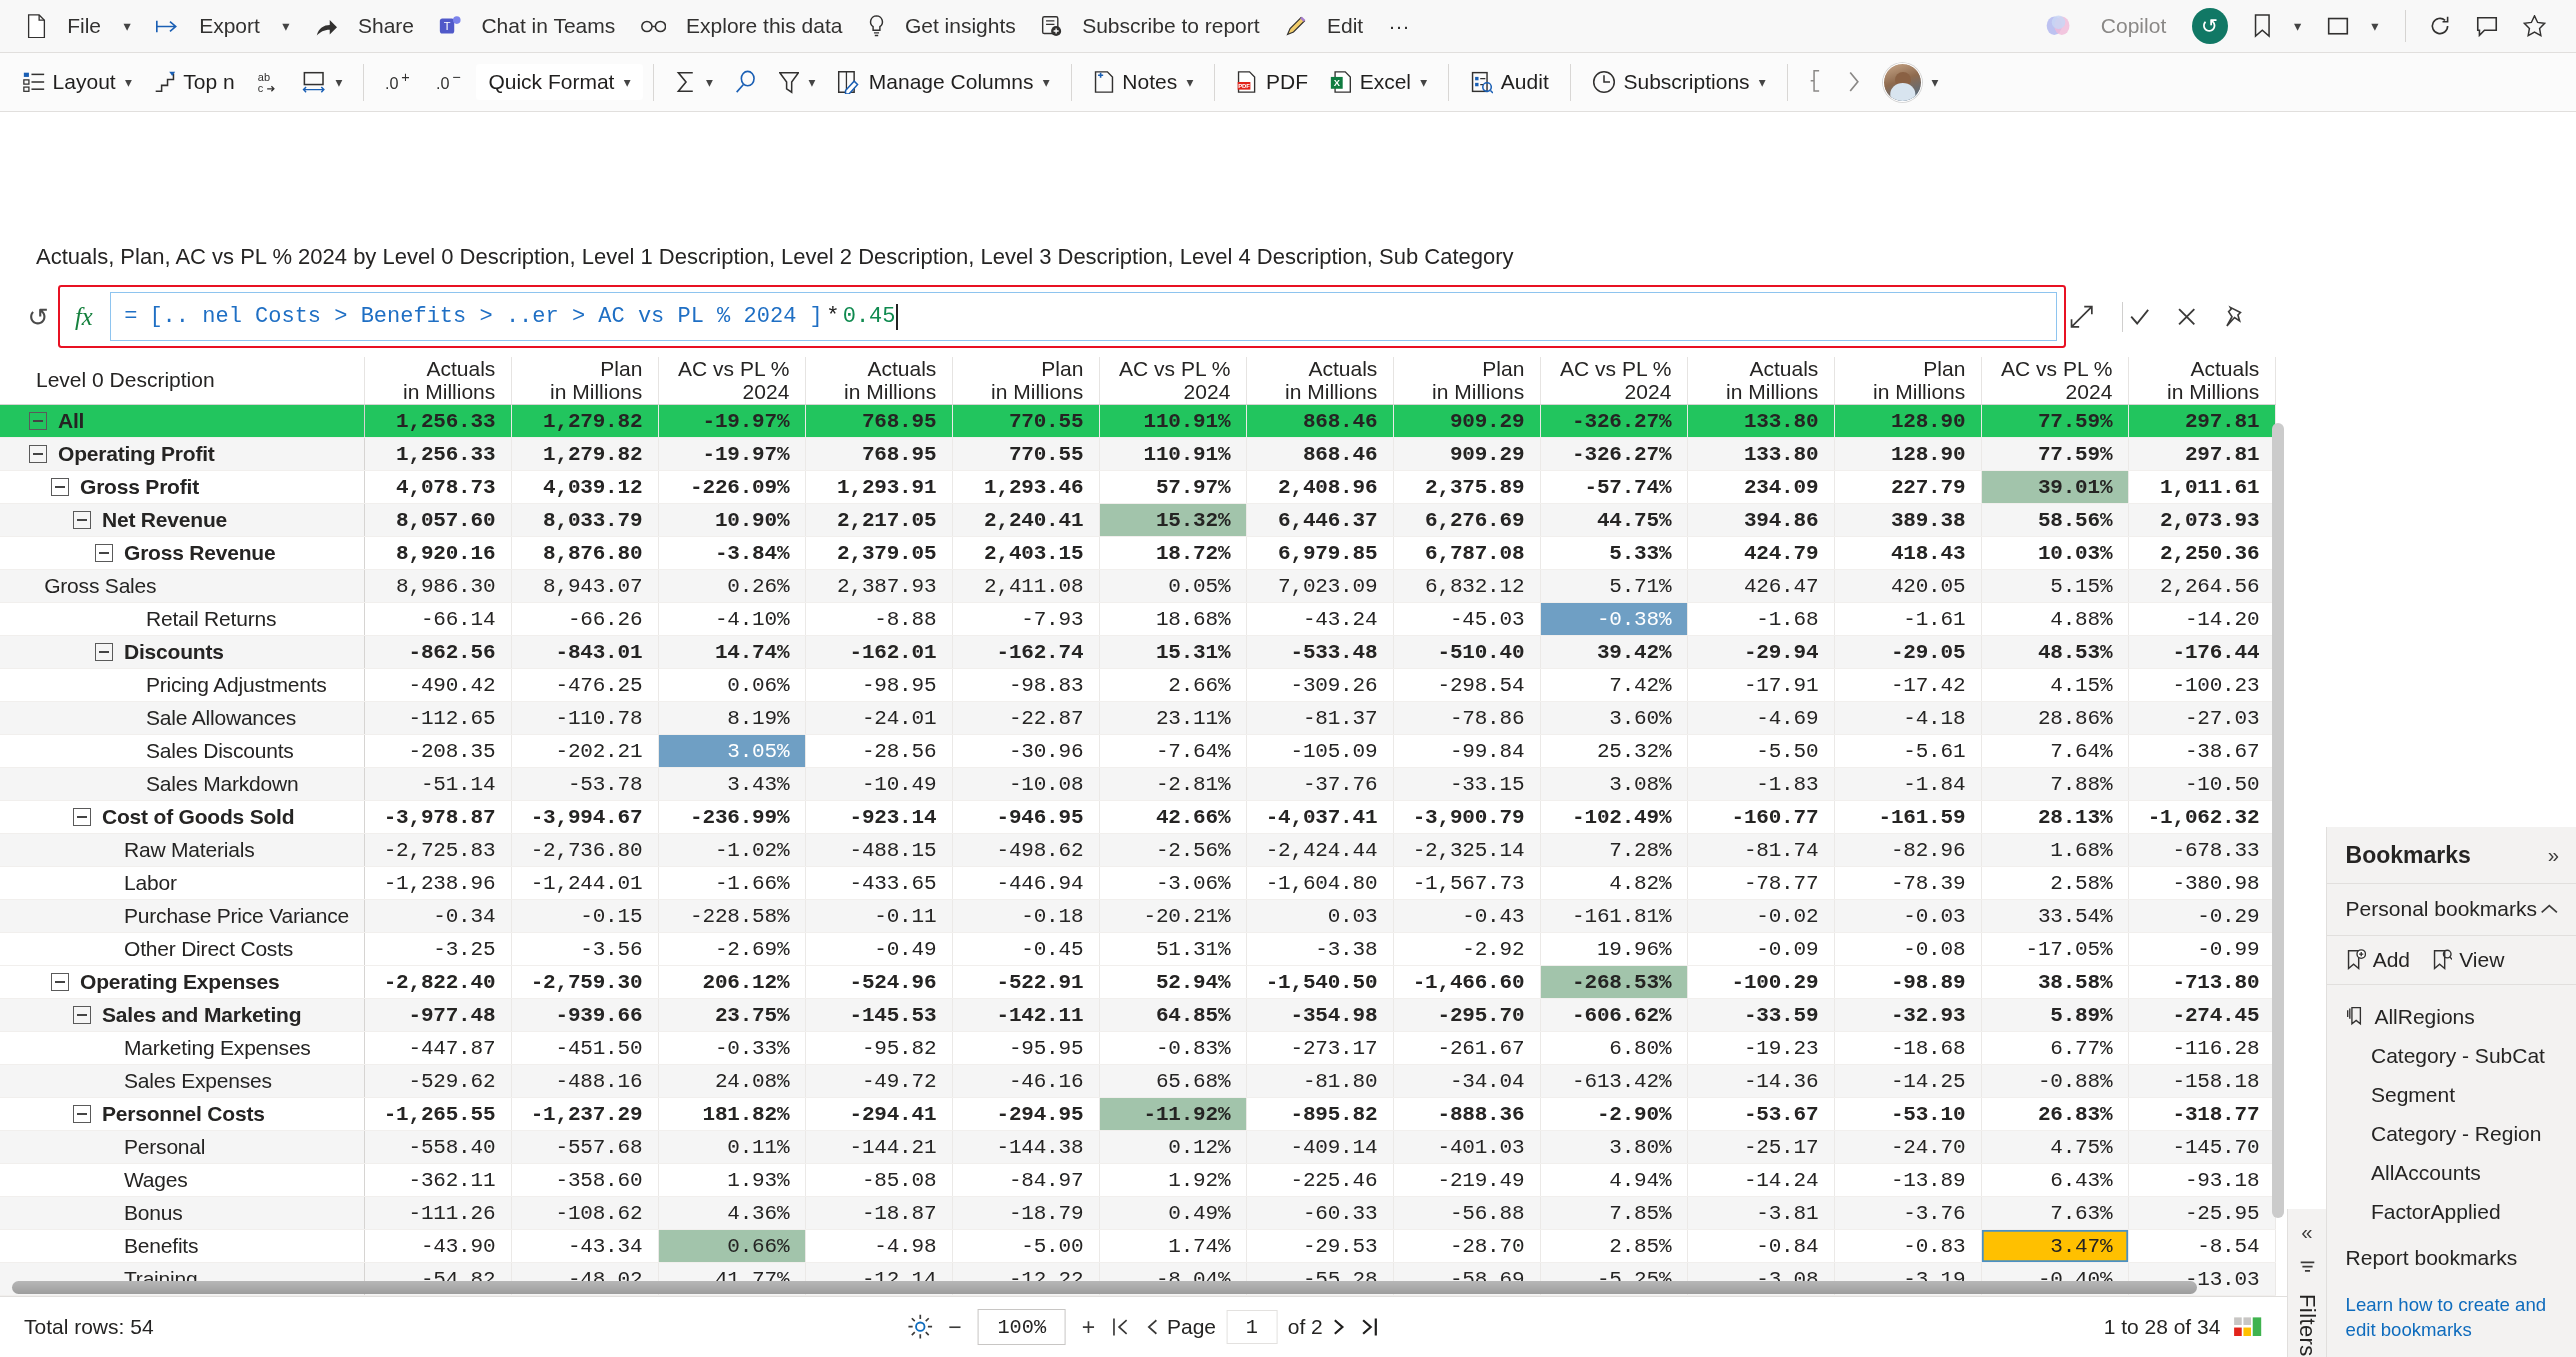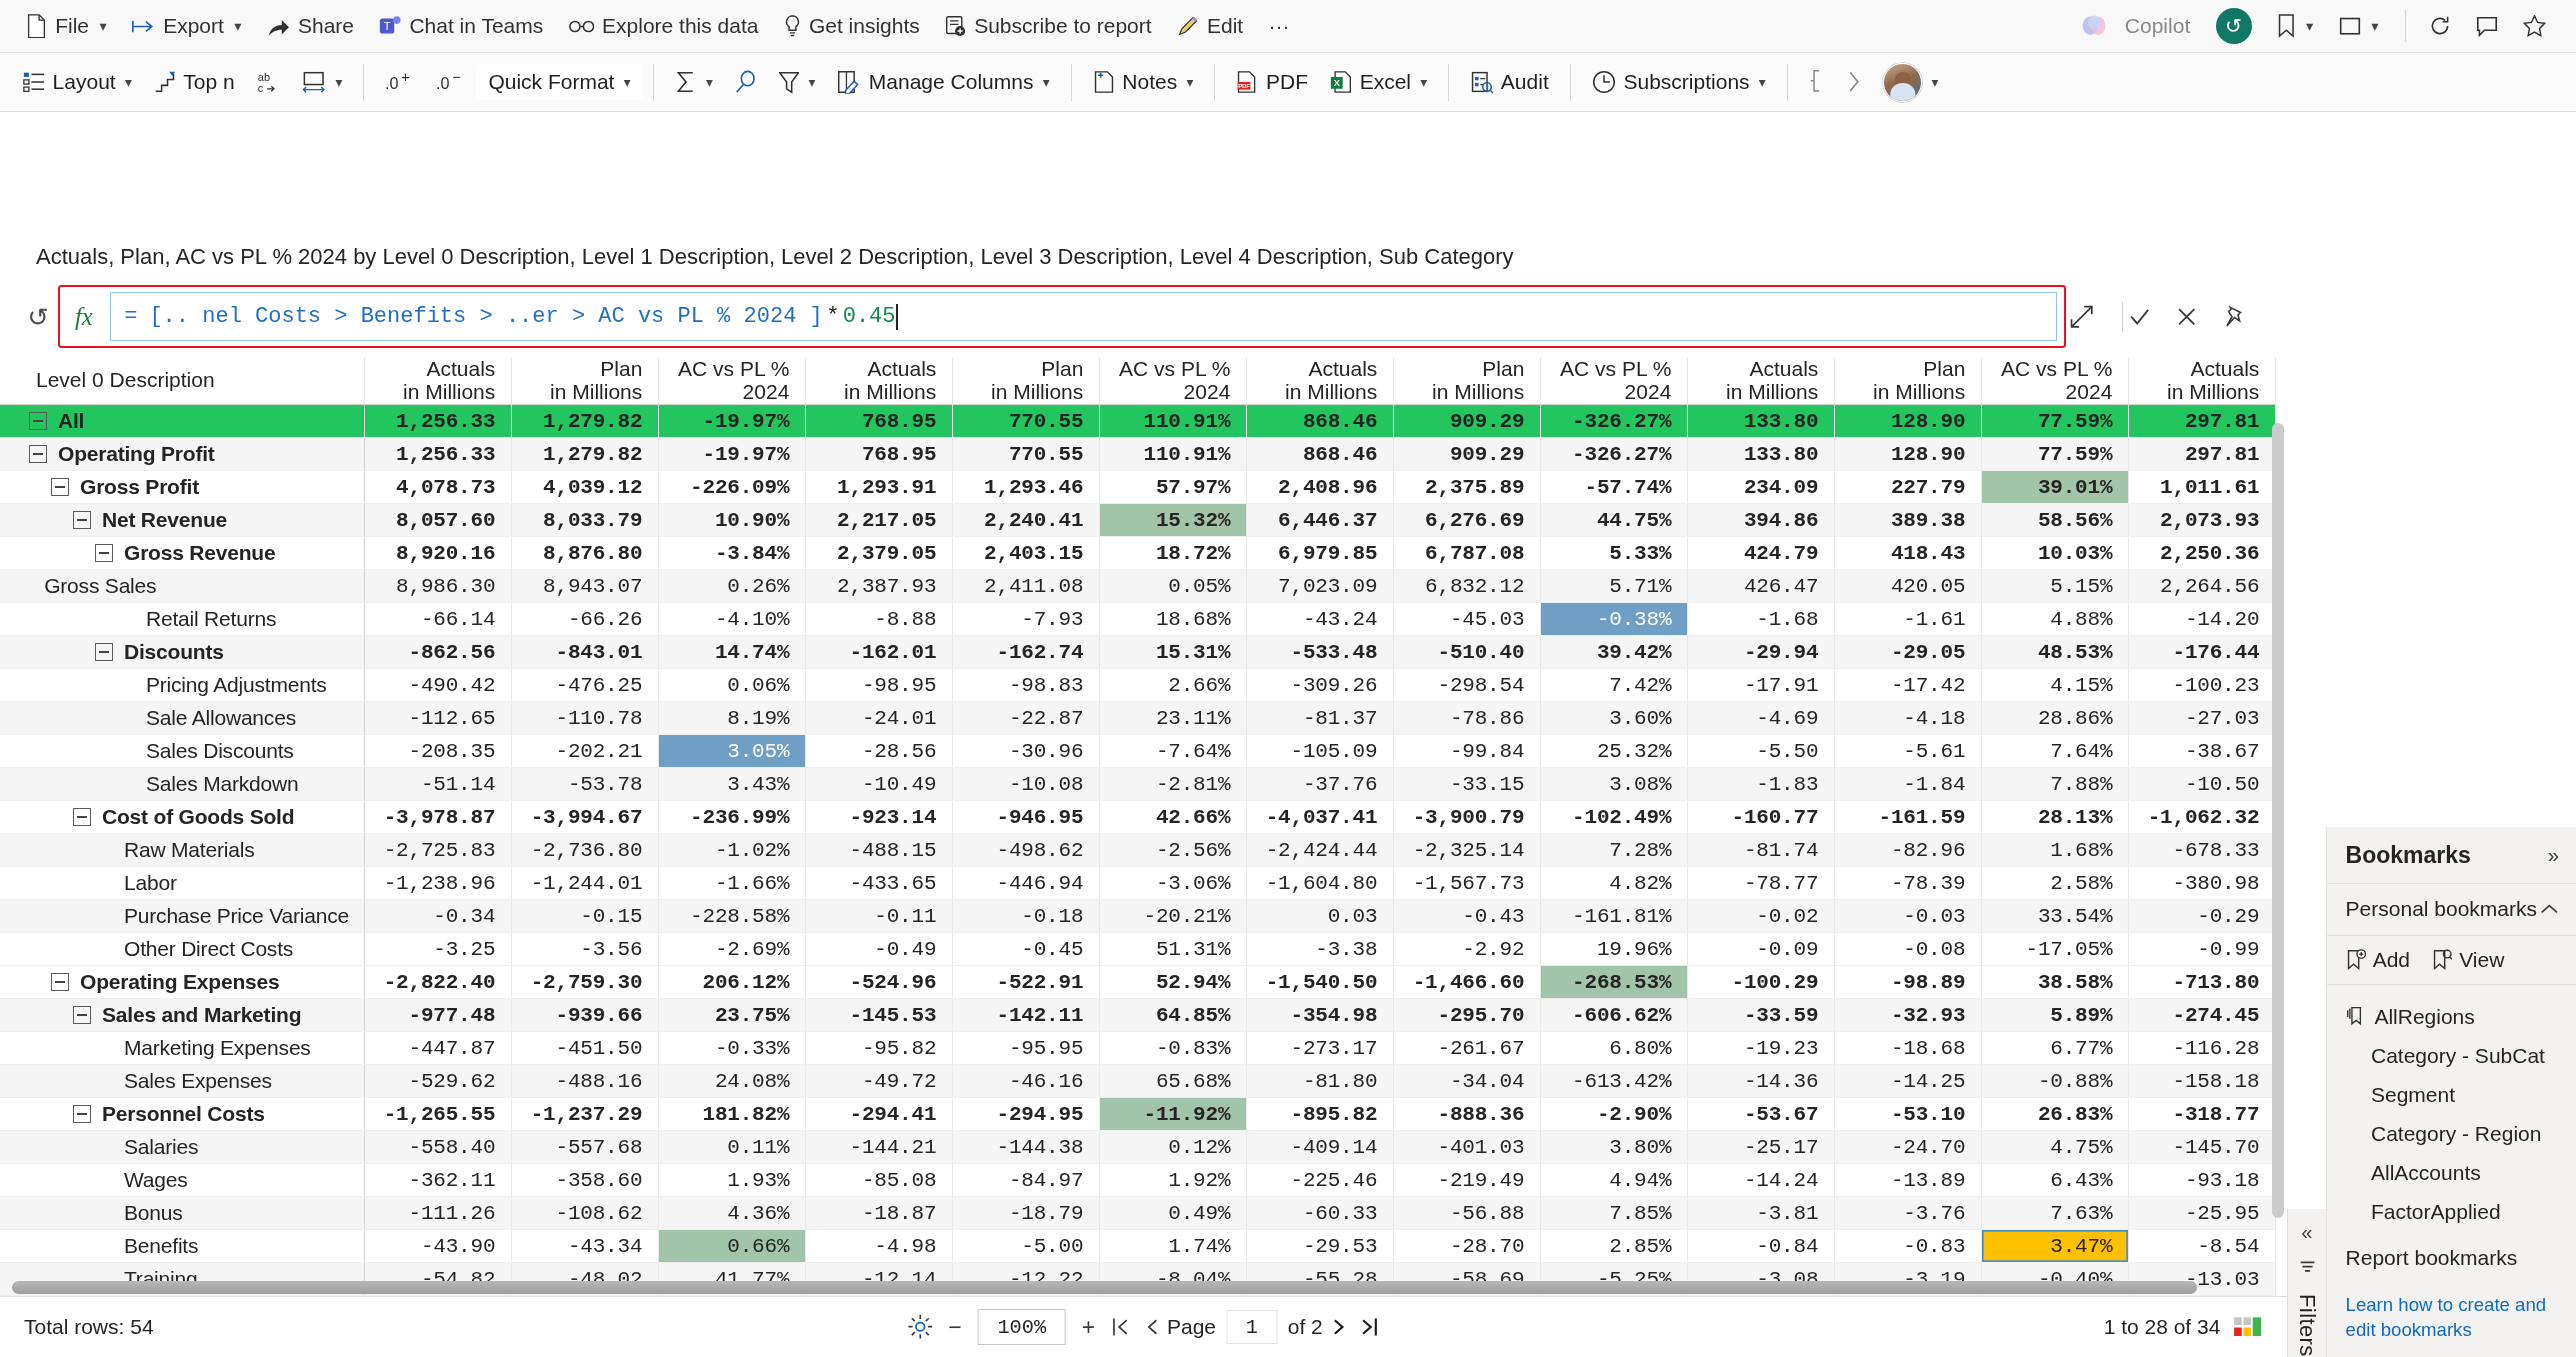--- a/index.html
+++ b/index.html
@@ -16,21 +16,21 @@
   
   .topbar {
     height: 53px; min-height: 53px;
     background: #f8f8f8;
     border-bottom: 0.8px solid #e1dfdd;
     display: flex; align-items: center;
     padding: 0 15.2px;
     gap: 0px;
   }
   .tb-item {
-    display: flex; align-items: center; gap: 8px;
+    display: flex; align-items: center; gap: 20px;
     padding: 6px 11px; margin-right: 3.4px;
     font-size: 21px; color: #323130; cursor: default;
     white-space: nowrap; border-radius: 2.5px;
   }
   .tb-item .chev { font-size: 14.4px; color: #444; margin-left: 2.5px; }
   .tb-spacer { flex: 1; }
   .ico { display: inline-flex; align-items: center; justify-content: center; }
 
   .copilot-lbl { color: #8a8886; font-size: 21px; margin-left: 8.5px; }
   .green-circle {
@@ -1038,21 +1038,21 @@
                 <td class="cell-green">-11.92%</td>
                 <td>-895.82</td>
                 <td>-888.36</td>
                 <td>-2.90%</td>
                 <td>-53.67</td>
                 <td>-53.10</td>
                 <td>26.83%</td>
                 <td>-318.77</td>
               </tr>
               <tr class="alt">
-                <td class="lbl" style="padding-left: 95px;"><span style="display: inline-block; width: 29px;"></span><span>Salaries</span></td>
+                <td class="lbl" style="padding-left: 95px;"><span style="display: inline-block; width: 29px;"></span><span>Personal</span></td>
                 <td>-558.40</td>
                 <td>-557.68</td>
                 <td>0.11%</td>
                 <td>-144.21</td>
                 <td>-144.38</td>
                 <td>0.12%</td>
                 <td>-409.14</td>
                 <td>-401.03</td>
                 <td>3.80%</td>
                 <td>-25.17</td>

